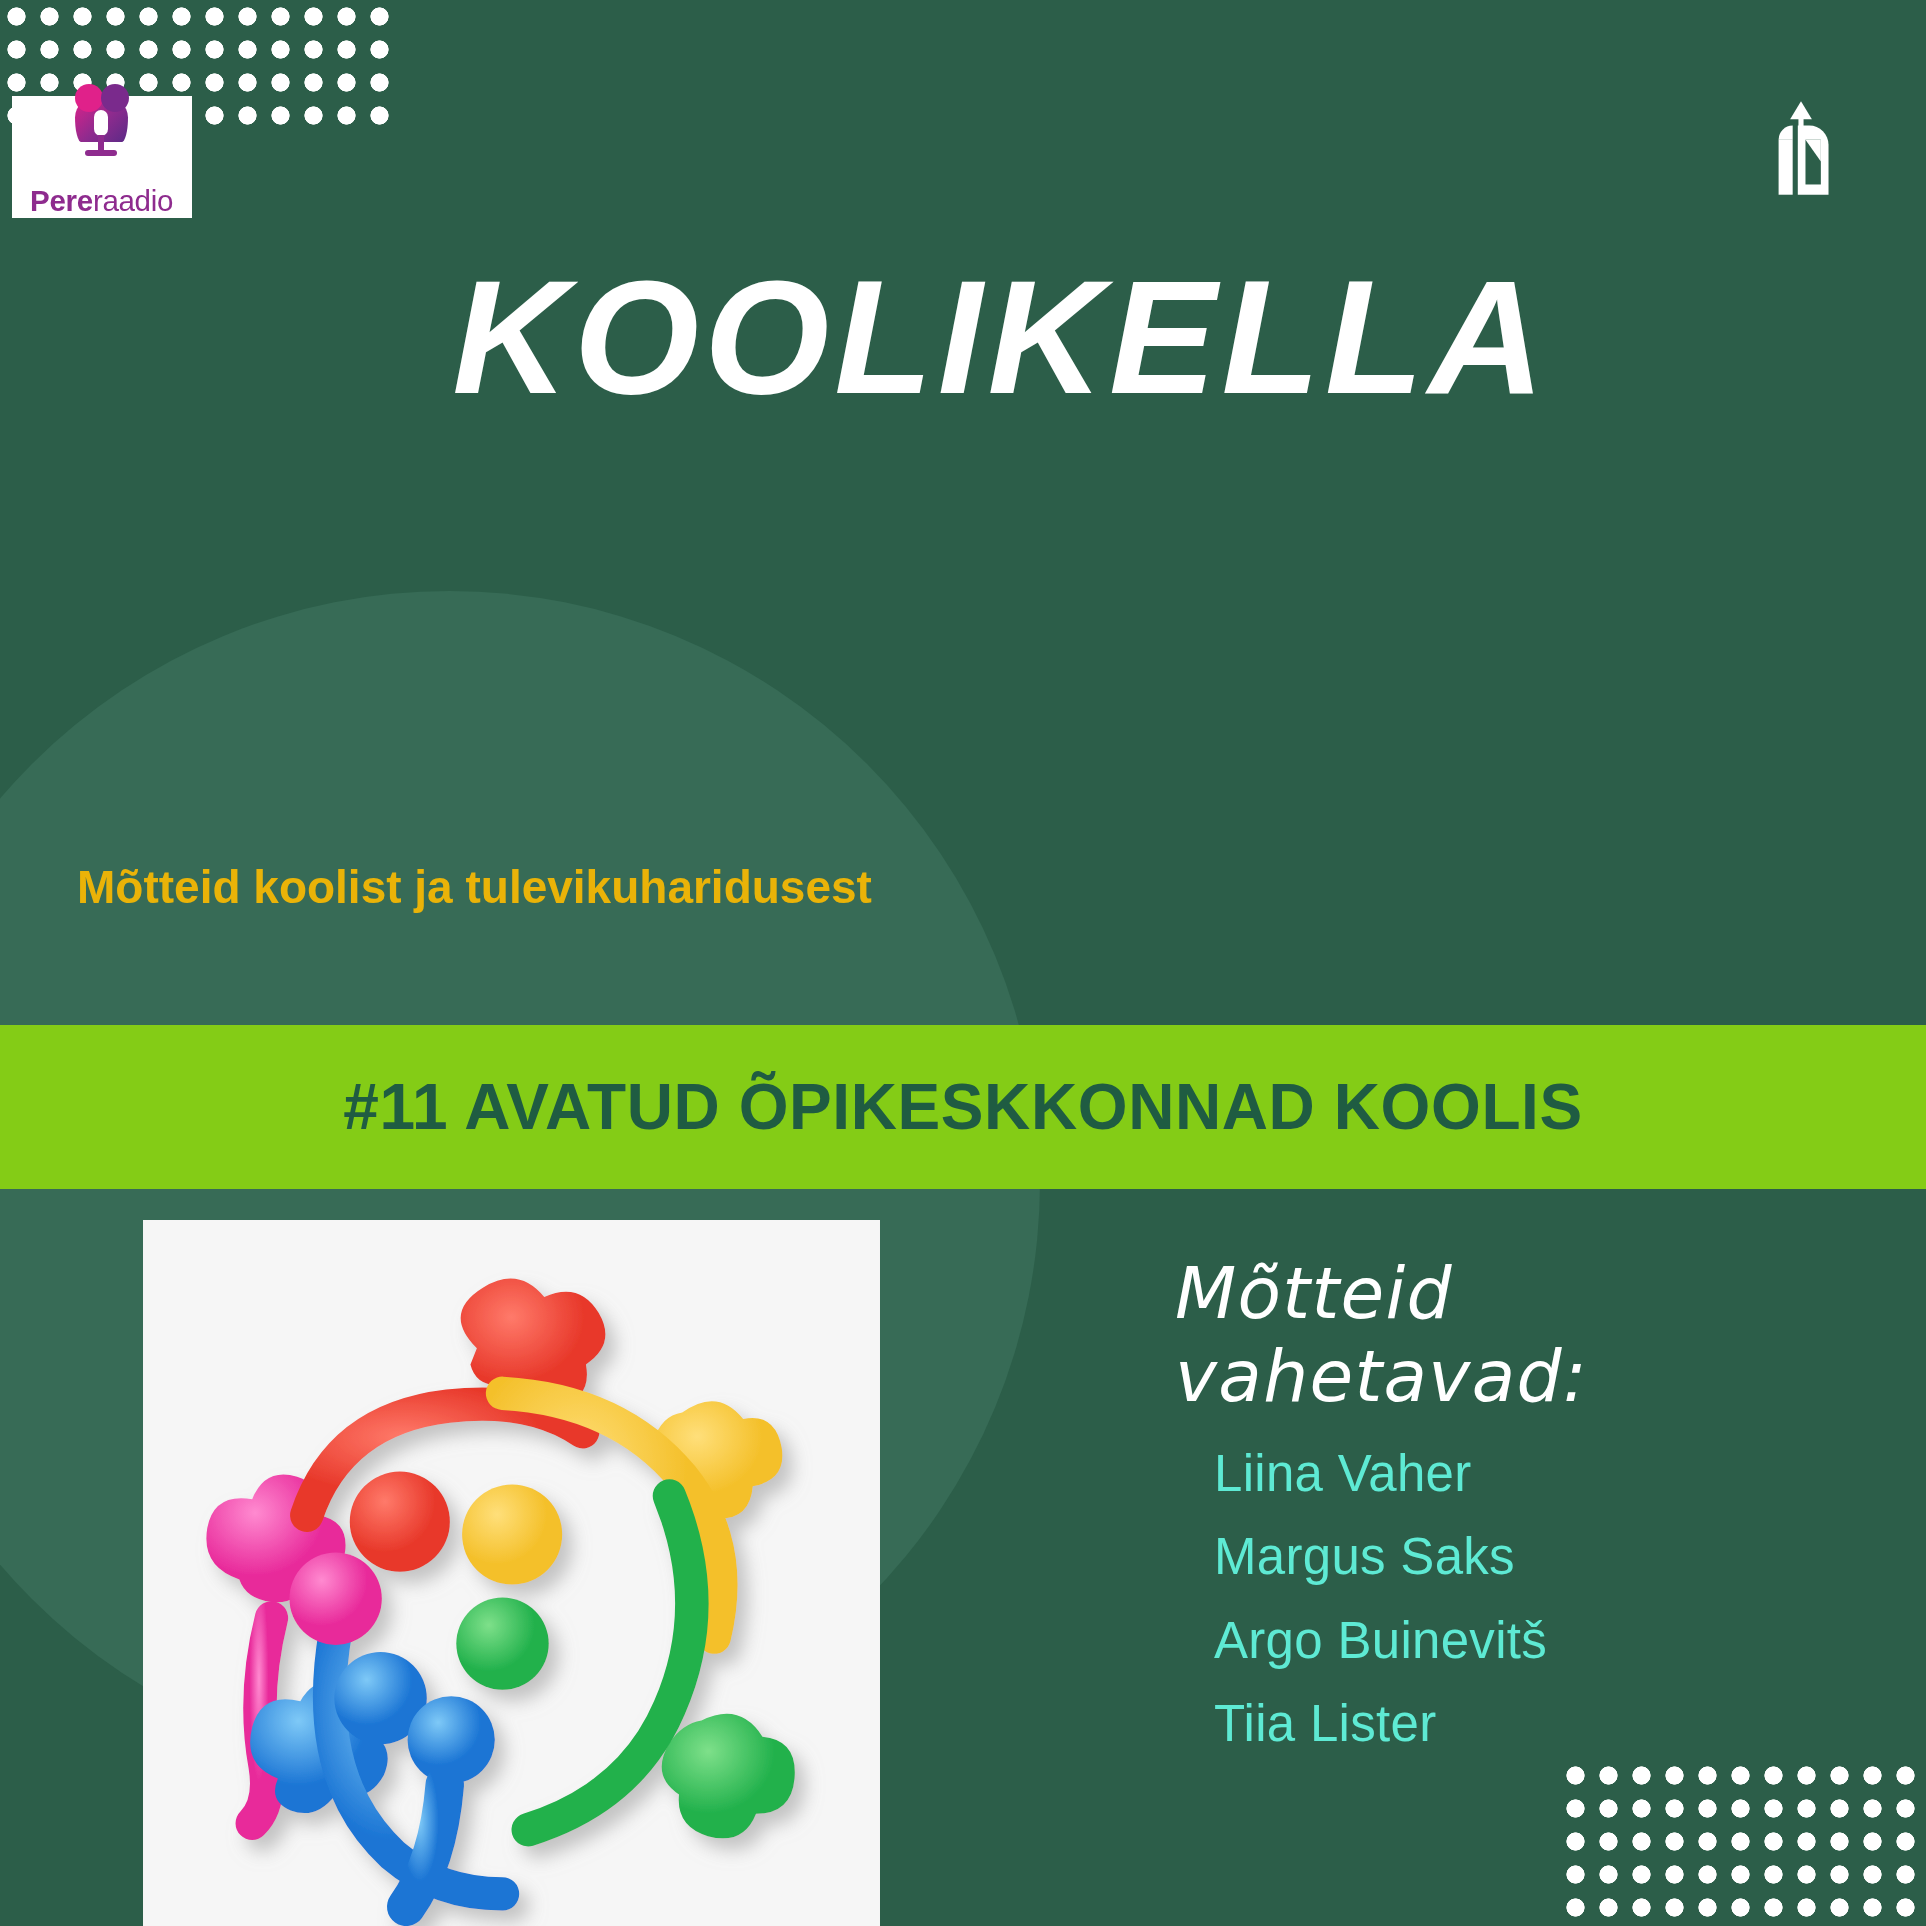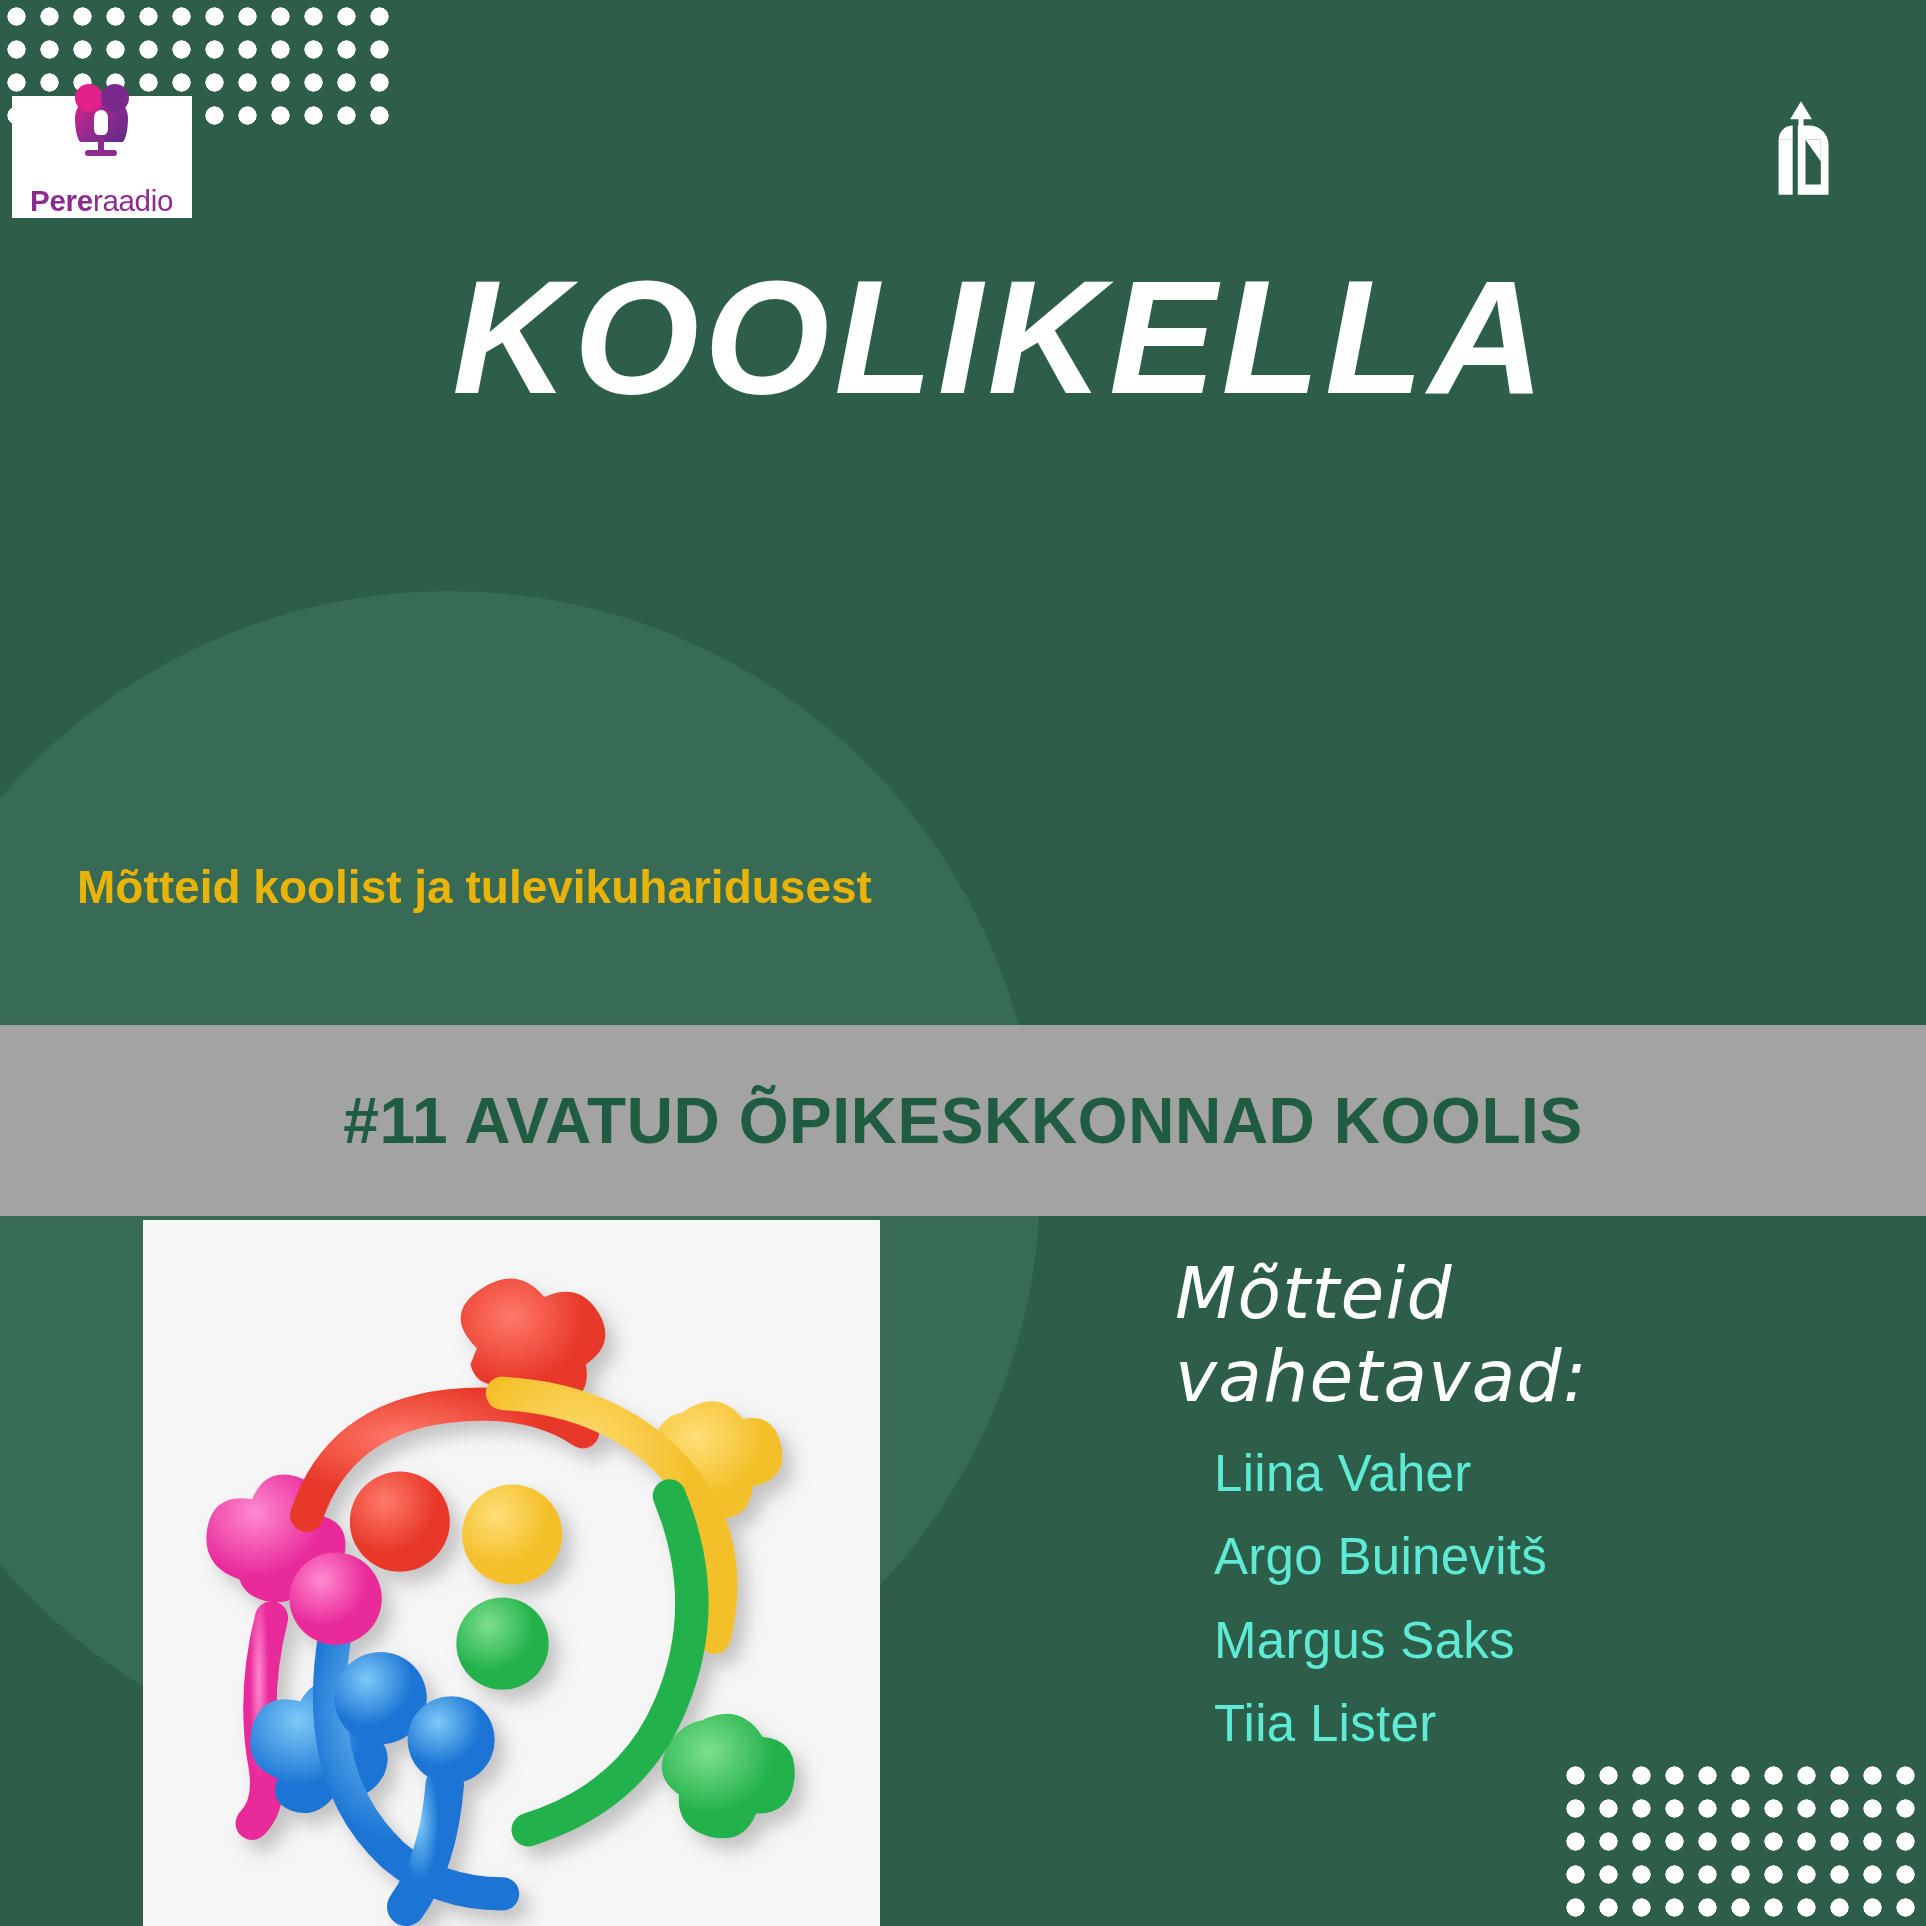--- a/index.html
+++ b/index.html
@@ -193,22 +193,22 @@
     z-index: 6;
     padding-left: 77px;
   }
 
   
   .band {
     position: absolute;
     left: 0;
     right: 0;
     top: 1025px;
-    height: 191px;
-    background: #a3a3a3;
+    height: 164px;
+    background: #84cc16;
     z-index: 7;
     display: flex;
     align-items: center;
     justify-content: center;
   }
   .band-text {
     color: #1f5c42;
     font-size: 64px;
     font-weight: bold;
     letter-spacing: 0.6px;
@@ -348,19 +348,19 @@
         <circle cx="480" cy="810" r="68" fill="url(#gBlu)"></circle>
 
         <path d="M470 880 q-10 120 -60 190" stroke="url(#gBlu)" stroke-width="60" fill="none" stroke-linecap="round"></path>
       </g>
     </svg>
   </div>
 
   <div class="guests">
     <div class="guests-heading">Mõtteid vahetavad:</div>
     <div class="guest-name">Liina Vaher</div>
+    <div class="guest-name">Margus Saks</div>
     <div class="guest-name">Argo Buinevitš</div>
-    <div class="guest-name">Margus Saks</div>
     <div class="guest-name">Tiia Lister</div>
   </div>
 
 </div>
 
 
 </body></html>

